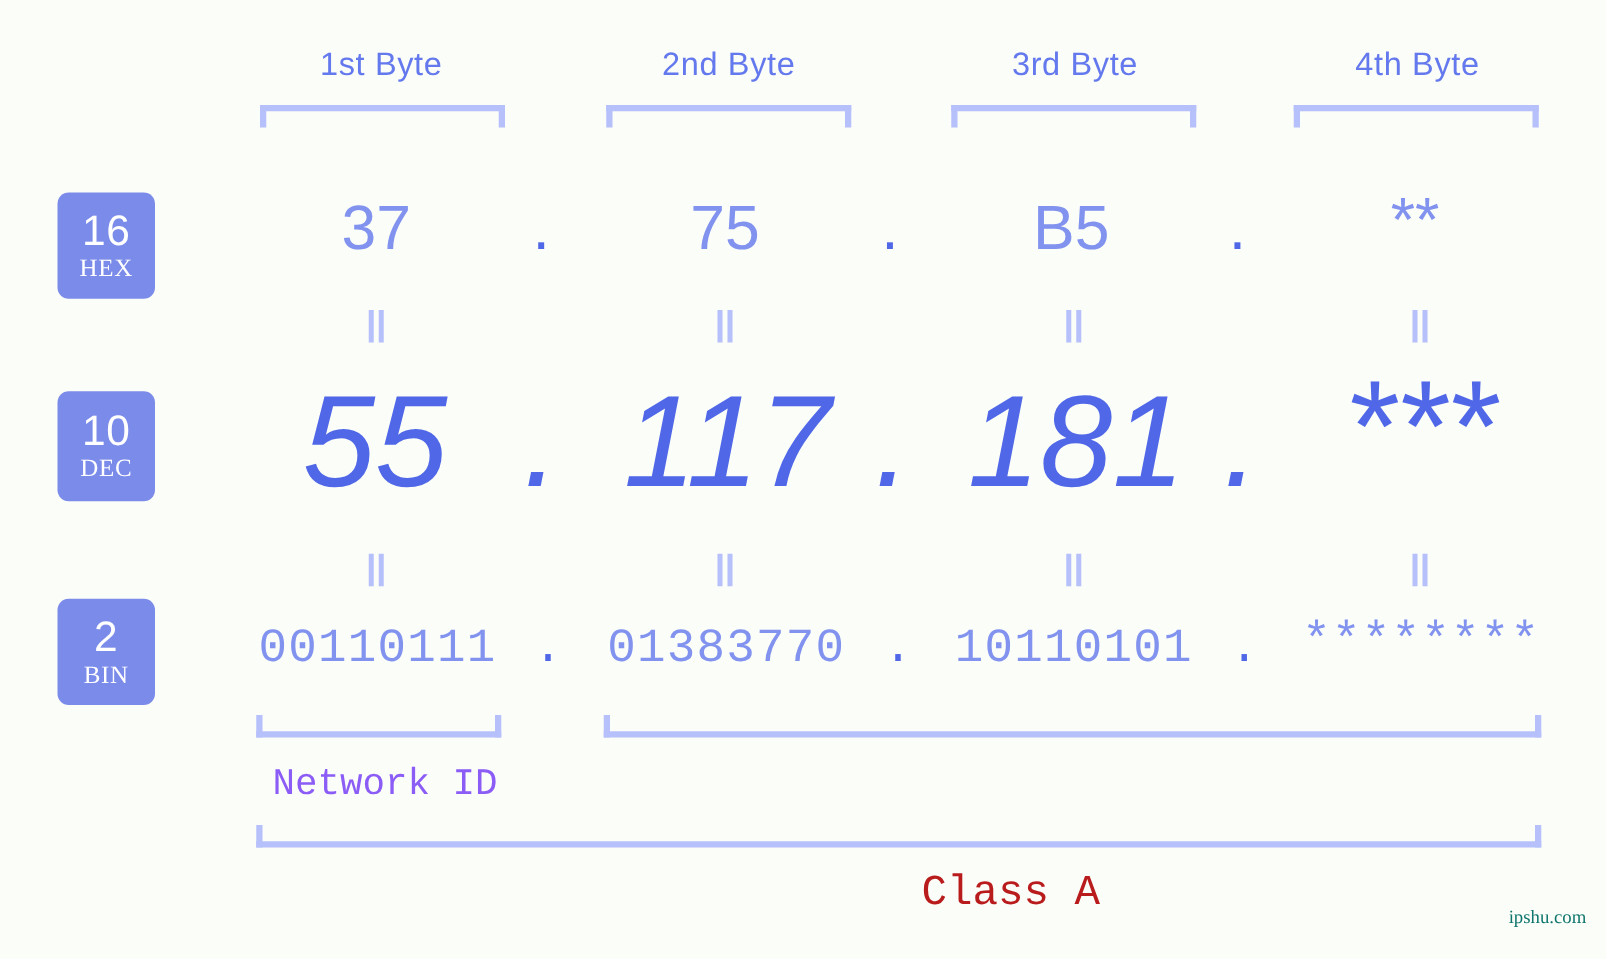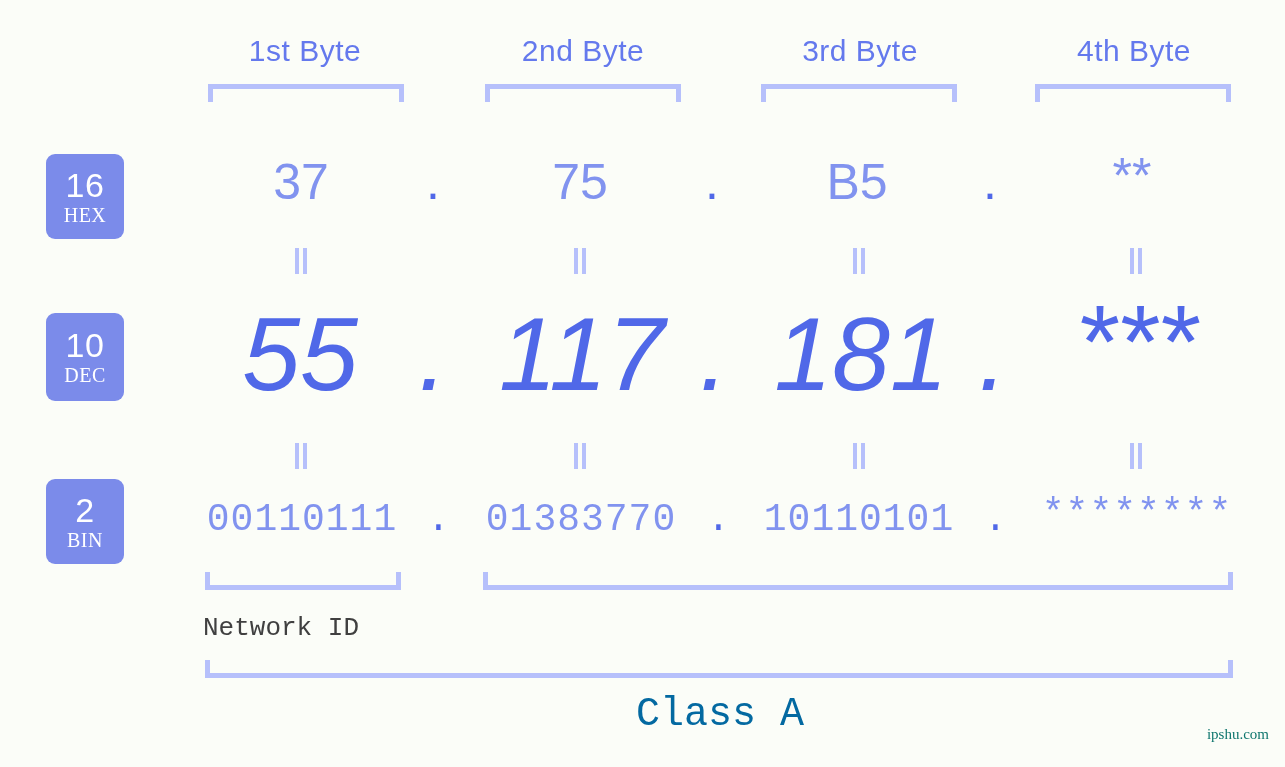--- a/index.html
+++ b/index.html
@@ -23,21 +23,21 @@
   }
 
   
   .byte-head {
     position: absolute;
     top: 30px;
     height: 42px;
     line-height: 42px;
     text-align: center;
     font-family: "Liberation Sans", sans-serif;
-    font-size: 30px;
+    font-size: 26px;
     font-weight: 400;
     color: #6479ed;
     letter-spacing: 0.5px;
     white-space: nowrap;
   }
 
   
   .bracket {
     position: absolute;
     box-sizing: border-box;
@@ -155,33 +155,34 @@
     height: 26px;
     background: #b6c0fb;
     display: block;
   }
   .eq i.a { left: 2px; }
   .eq i.b { left: 10px; }
 
   
   .section-label {
     position: absolute;
-    font-family: "Liberation Mono", "DejaVu Sans Mono", monospace;
-    font-size: 26px;
-    color: #404040;
-    white-space: nowrap;
-    line-height: 32px;
-  }
-
-  .class-label {
-    position: absolute;
     text-align: center;
     font-family: "Liberation Mono", "DejaVu Sans Mono", monospace;
-    font-size: 40px;
-    color: #0369a1;
+    font-size: 30px;
+    color: #8b5cf6;
+    white-space: nowrap;
+    line-height: 32px;
+  }
+
+  .class-label {
+    position: absolute;
+    text-align: right;
+    font-family: "Liberation Mono", "DejaVu Sans Mono", monospace;
+    font-size: 34px;
+    color: #b91c1c;
     white-space: nowrap;
     line-height: 42px;
   }
 
   
   .watermark {
     position: absolute;
     right: 16px;
     bottom: 24px;
     font-family: Liberation Serif, serif;

